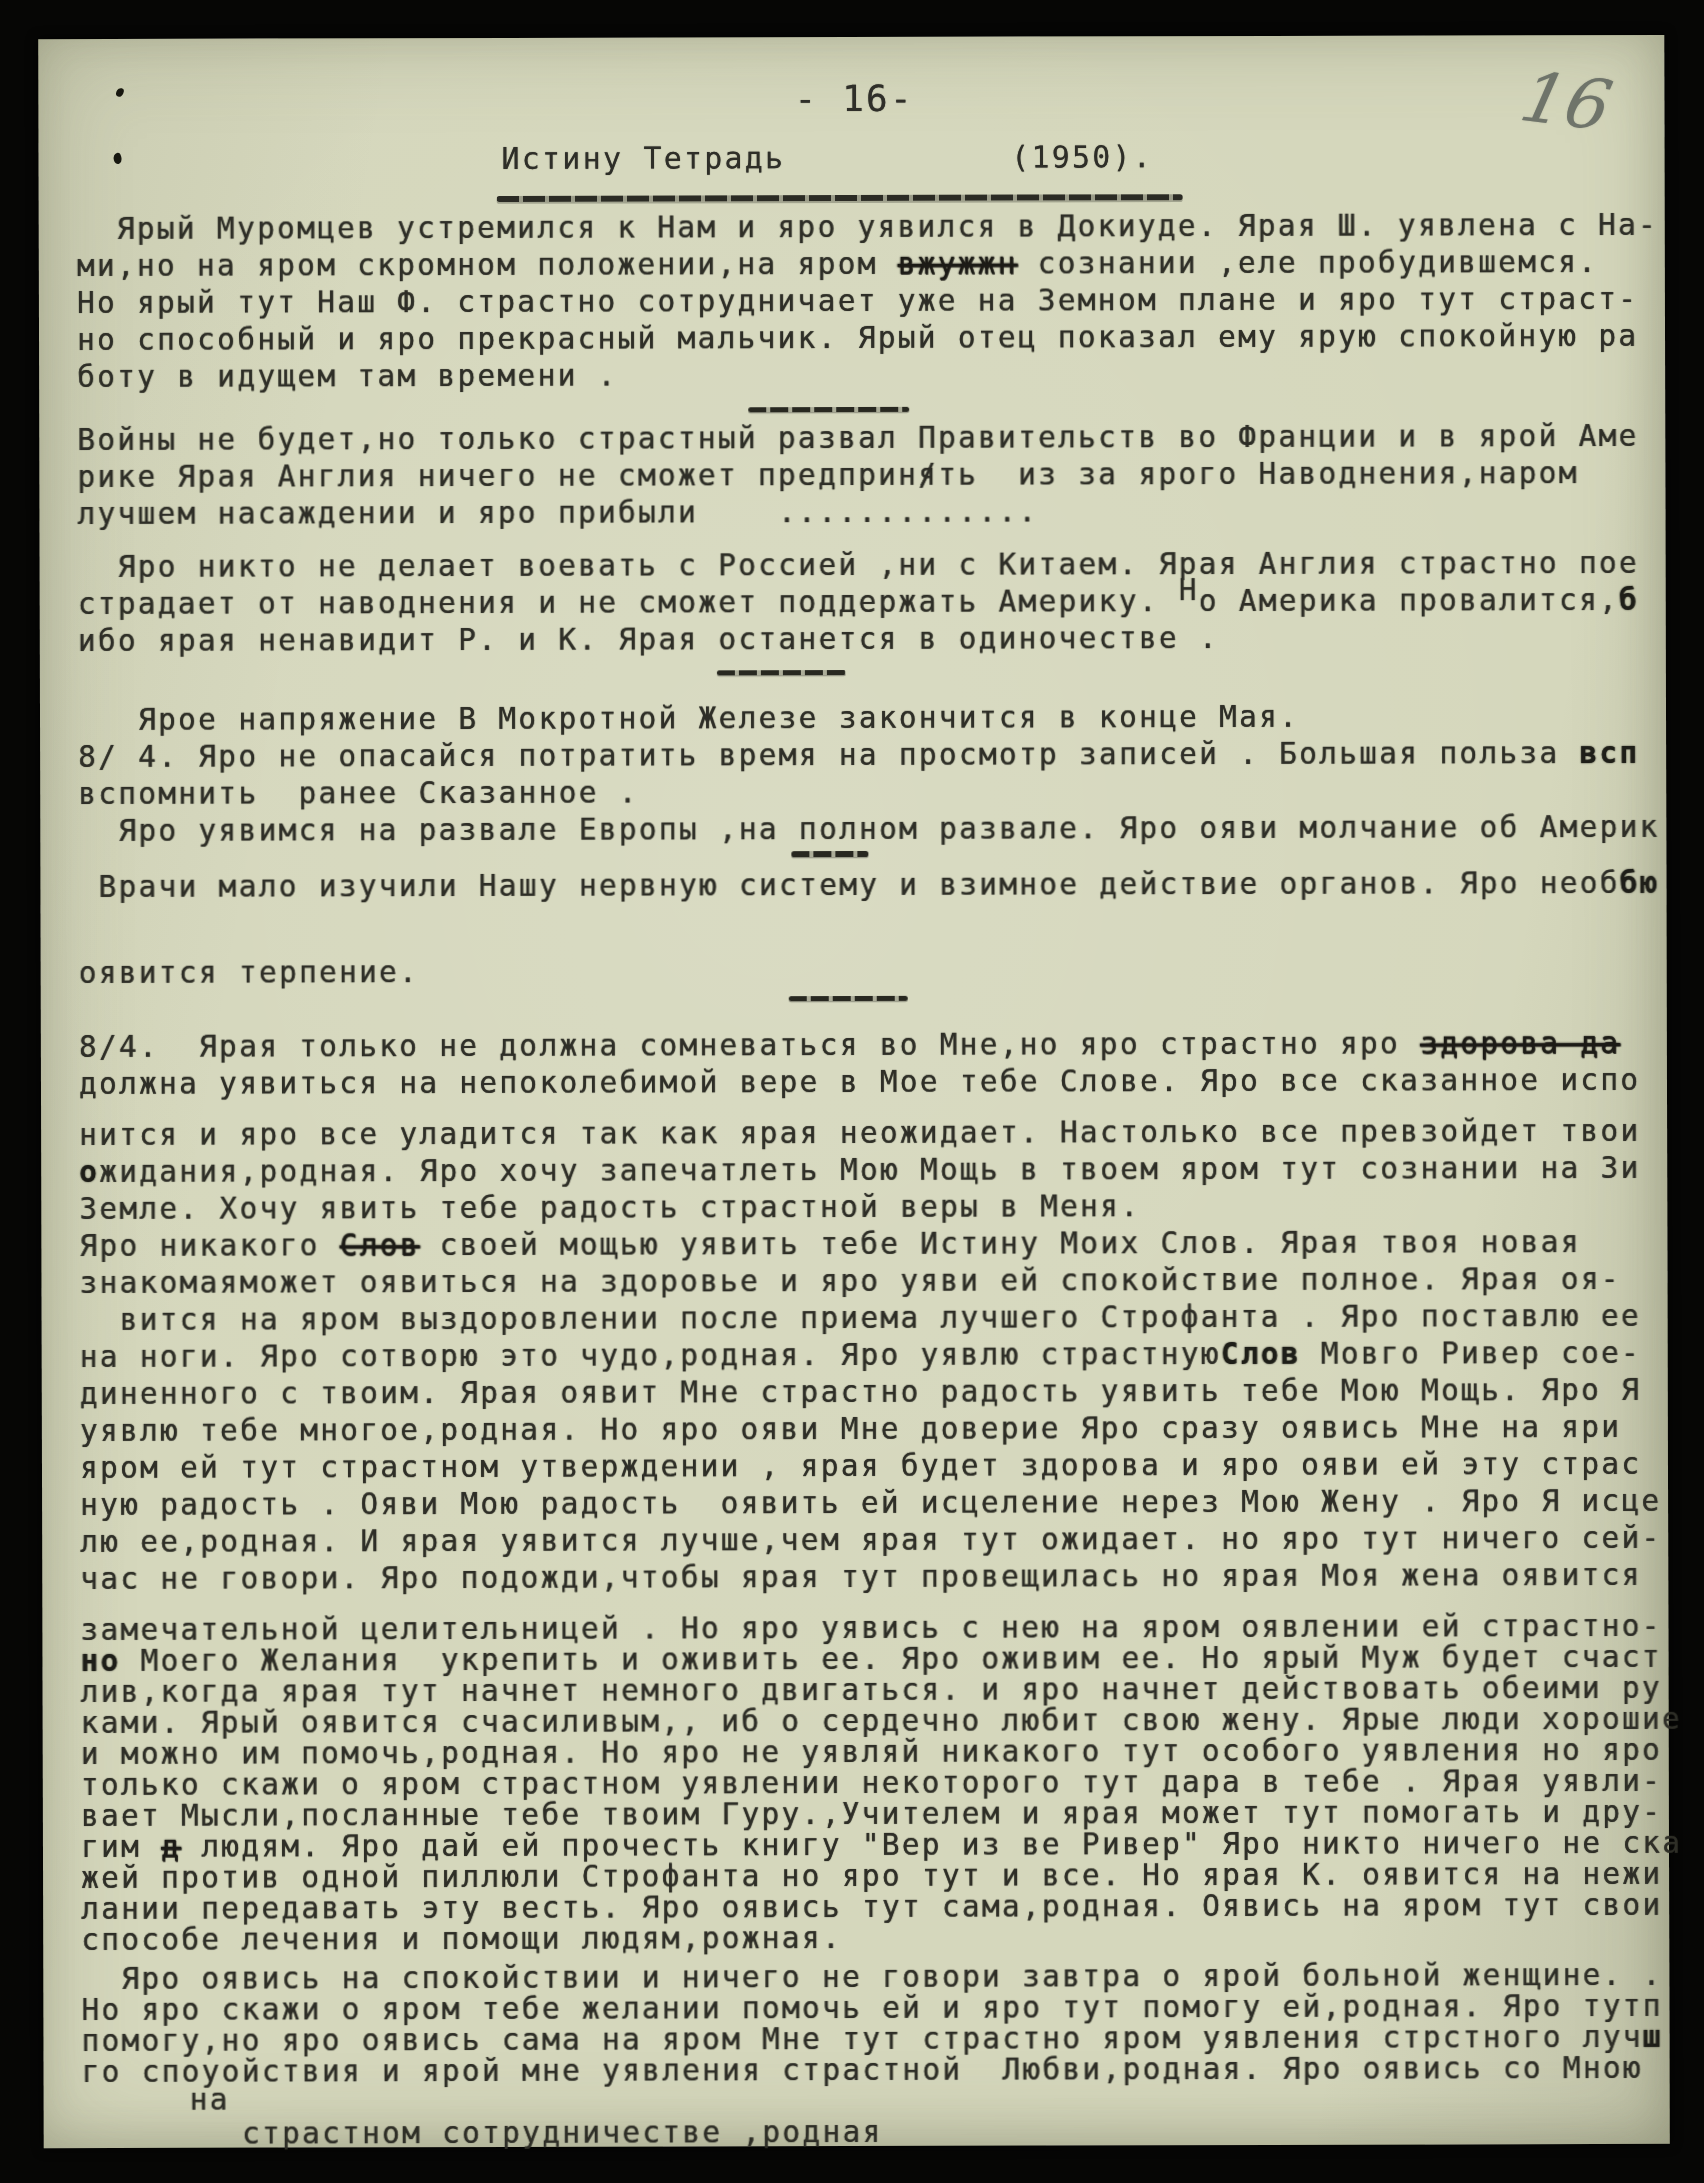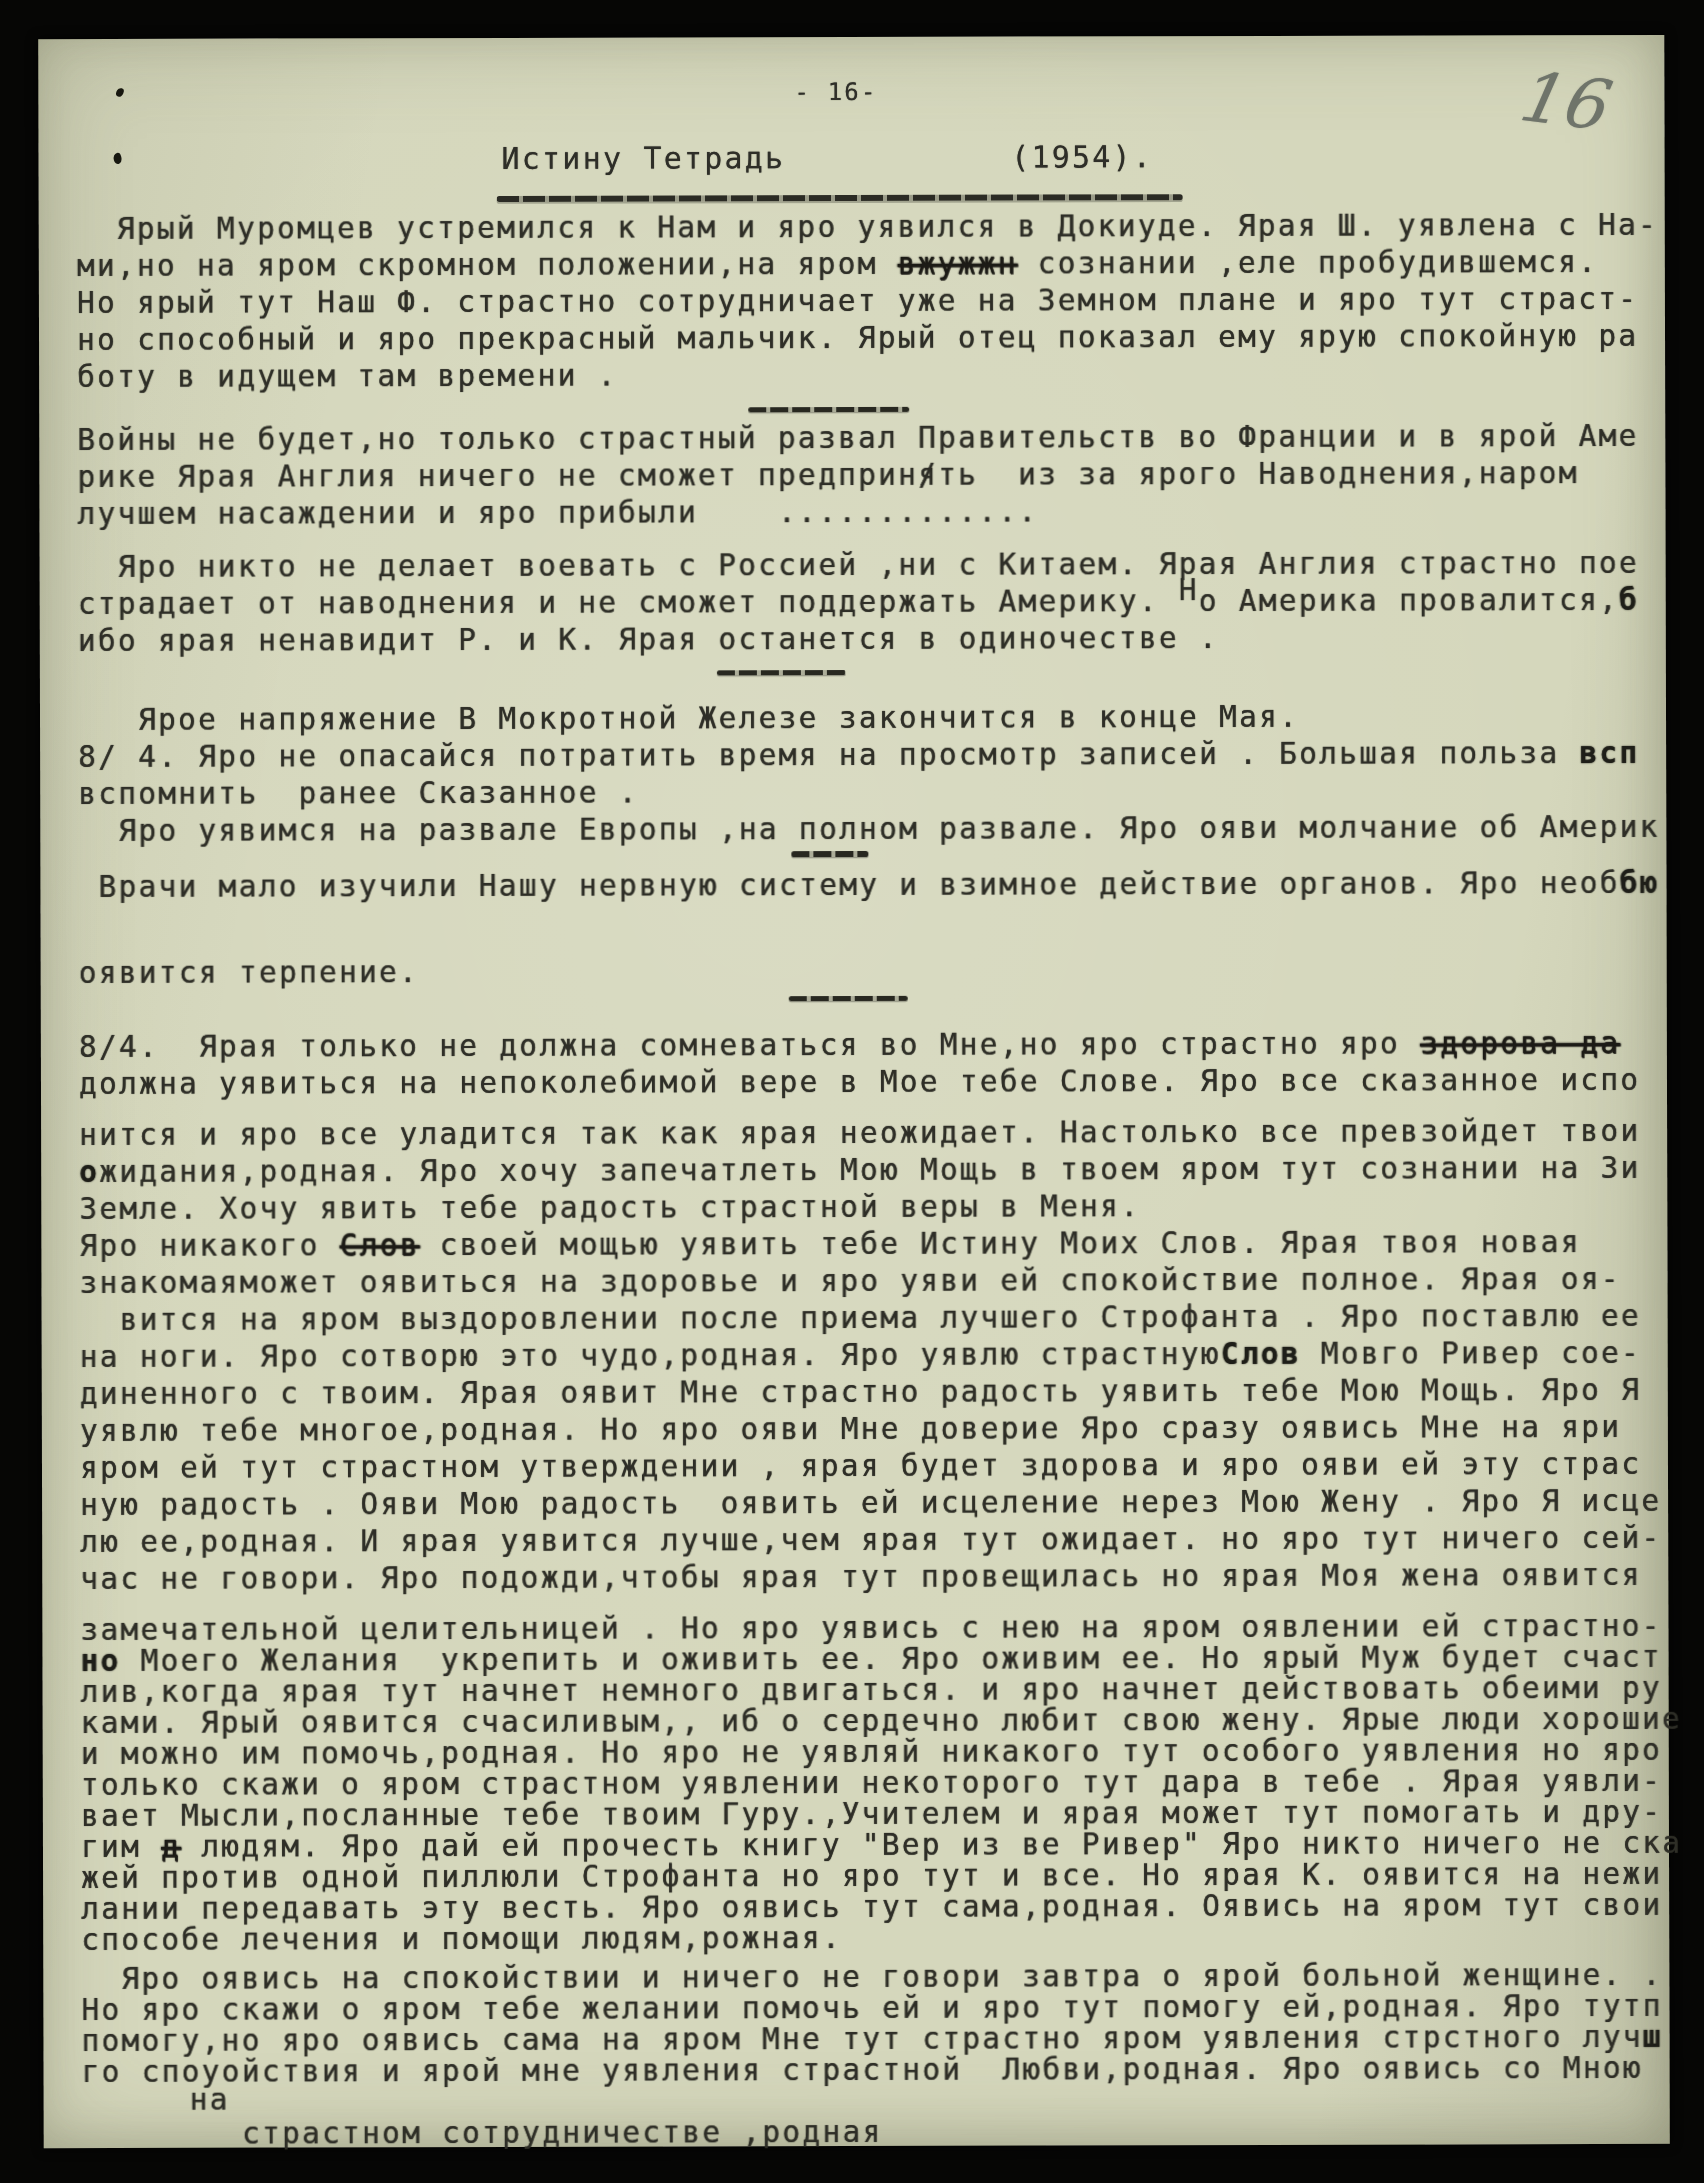--- a/index.html
+++ b/index.html
@@ -23,21 +23,21 @@
       inset -6.4px -9px 39px rgba(70,72,52,.18),
       0 0 11.6px rgba(0,0,0,.9);
     transform:rotate(-0.15deg);
   }
   .ink-speck{position:absolute;background:#17170f;border-radius:60% 40% 55% 45%;}
   .speck-1{left:78px;top:49px;width:7px;height:9px;transform:rotate(20deg);}
   .speck-2{left:75px;top:114px;width:8.4px;height:11px;transform:rotate(-15deg);}
 
   .page-number{
     position:absolute;left:756px;top:41px;
-    font-size:24px;letter-spacing:2.2px;color:#2f2f29;
+    font-size:36px;letter-spacing:2.2px;color:#2f2f29;
     text-shadow:0 0 0.9px rgba(45,45,38,.85);
     white-space:pre;
   }
   .hand-number{
     position:absolute;left:1484px;top:26px;
     font-family:"DejaVu Serif","Liberation Serif",serif;
     font-style:italic;font-weight:400;
     font-size:69px;color:#6f746a;
     transform:rotate(7deg) skewX(-6deg);
     text-shadow:0 0 1.3px rgba(111,116,106,.5);
@@ -95,21 +95,21 @@
 <body>
 
 <div class="paper">
   <div class="ink-speck speck-1"></div>
   <div class="ink-speck speck-2"></div>
 
   <div class="page-number">- 16-</div>
 
   <div class="hand-number">16</div>
 
-  <div class="title-row"><span>Истину Тетрадь</span><span class="title-spacer"></span><span>(1954).</span></div>
+  <div class="title-row"><span>Истину Тетрадь</span><span class="title-spacer"></span><span>(1950).</span></div>
 
   <div class="title-underline"></div>
 
   <div class="doc-body">
       <div class="para" style="margin-top: 0px;">
         <div class="line"><span>  Ярый Муромцев устремился к Нам и яро уявился в Докиуде. Ярая Ш. уявлена с На-</span></div>
         <div class="line"><span>ми,но на яром скромном положении,на яром </span><span class="ov">вжужжн</span><span> сознании ,еле пробудившемся.</span></div>
         <div class="line"><span>Но ярый тут Наш Ф. страстно сотрудничает уже на Земном плане и яро тут страст-</span></div>
         <div class="line"><span>но способный и яро прекрасный мальчик. Ярый отец показал ему ярую спокойную ра</span></div>
         <div class="line"><span>боту в идущем там времени .</span></div>

